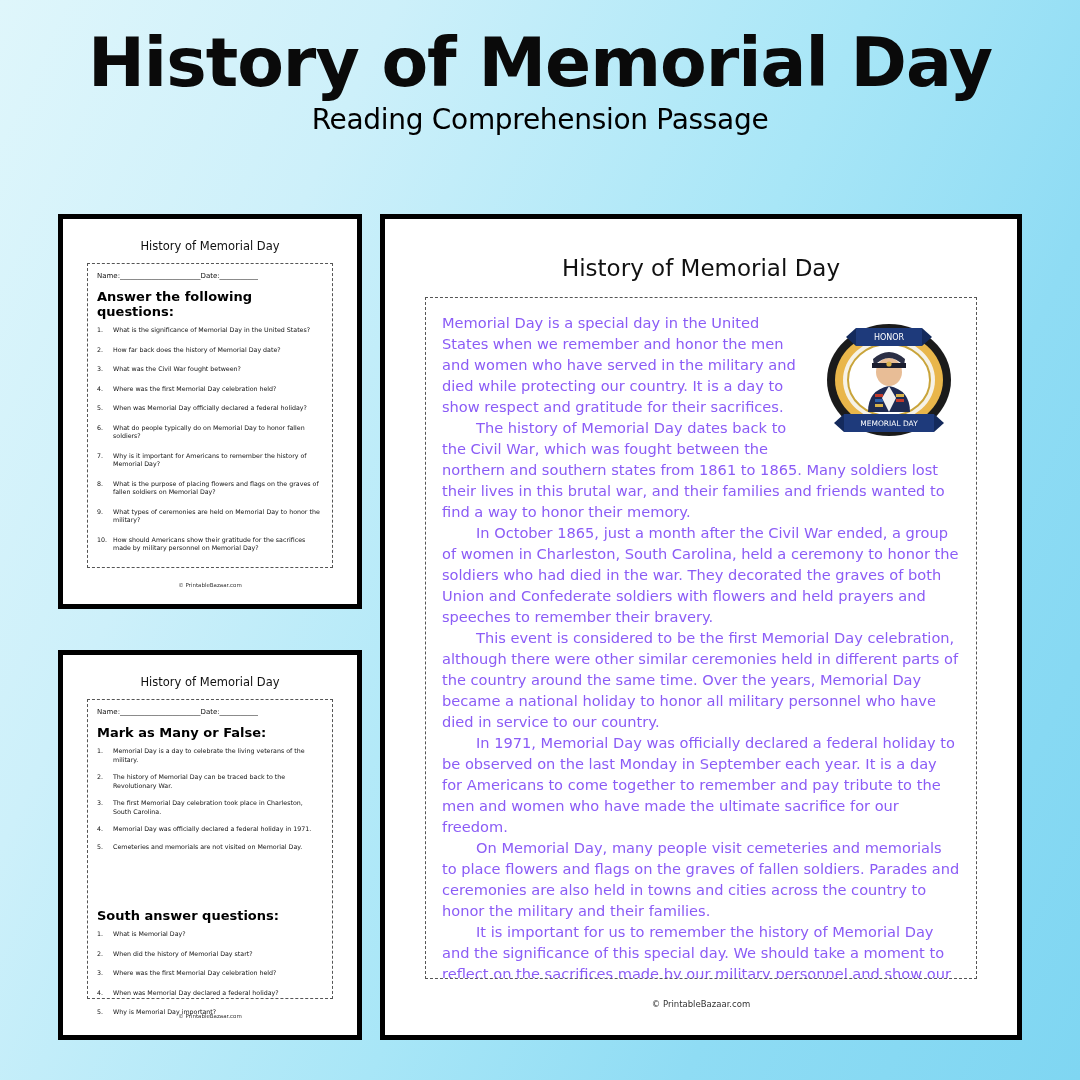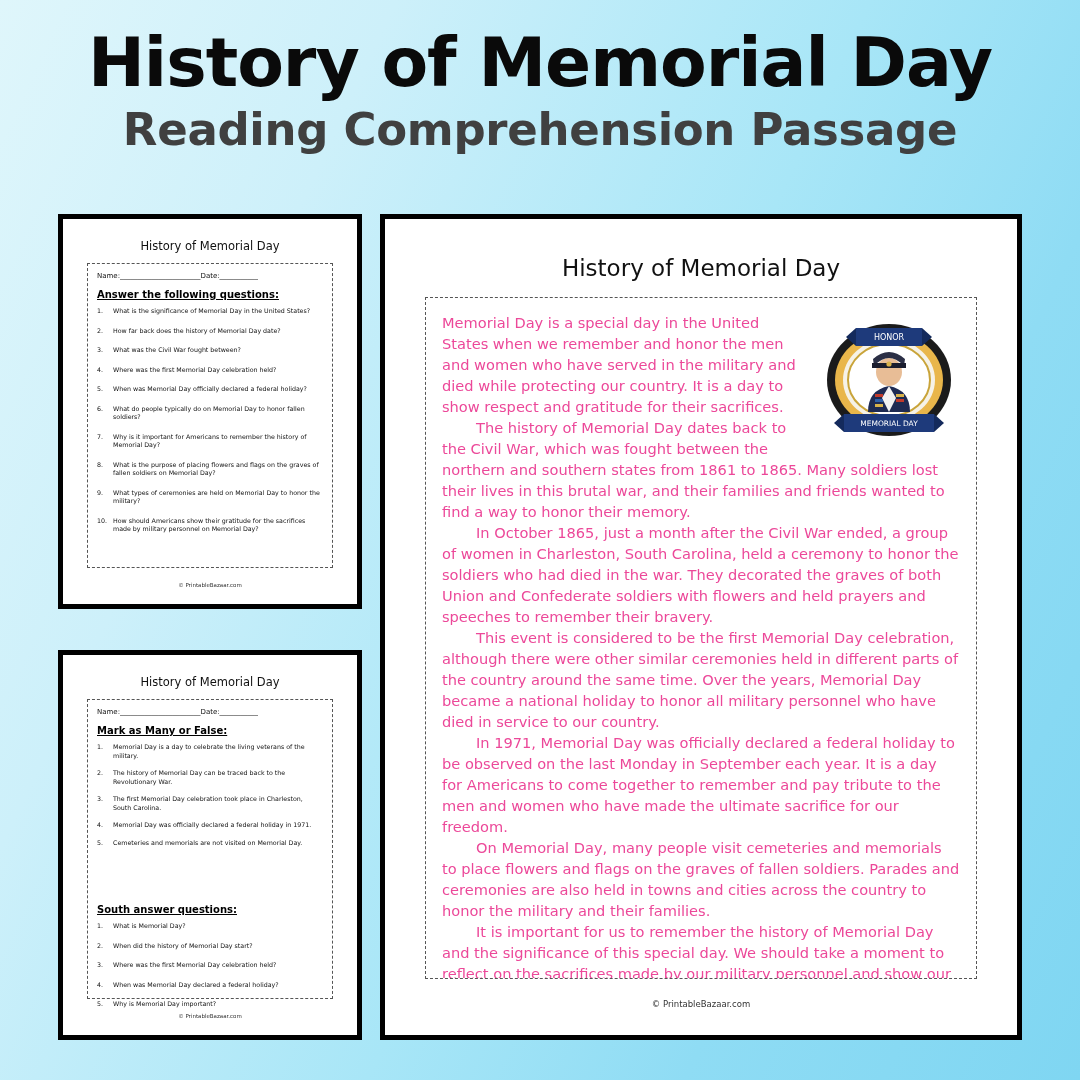--- a/index.html
+++ b/index.html
@@ -21,24 +21,24 @@
     padding-top: 26px;
   }
   .title {
     font-size: 68px;
     font-weight: 700;
     color: #0a0a0a;
     letter-spacing: -1px;
     line-height: 1.08;
   }
   .subtitle {
-    font-size: 45px;
-    color: #404040;
+    font-size: 28px;
+    color: #000000;
     margin-top: 4px;
-    font-weight: 700;
+    font-weight: 400;
     letter-spacing: -0.3px;
   }
 
   
   .sheet {
     position: absolute;
     background: #ffffff;
     border: 5px solid #000;
     box-sizing: border-box;
   }
@@ -72,25 +72,24 @@
   }
   .name-row {
     display: flex;
     justify-content: flex-start;
     font-size: 7px;
     color: #111;
     margin-bottom: 9px;
   }
   .name-row span { white-space: nowrap; }
   .section-head {
-    font-size: 10px;
+    font-size: 13px;
     font-weight: 700;
     color: #000;
     margin-bottom: 7px;
-    text-decoration: underline;
   }
   ol.qlist {
     margin: 0;
     padding: 0;
     list-style: none;
   }
   ol.qlist li {
     font-size: 6.3px;
     line-height: 1.35;
     color: #111;
@@ -127,21 +126,21 @@
     bottom: 48px;
     border: 1px dashed #555;
     box-sizing: border-box;
     padding: 14px 16px 10px 16px;
     overflow: hidden;
   }
   .passage-box p {
     margin: 0;
     font-size: 14.6px;
     line-height: 1.44;
-    color: #ec4899;
+    color: #8b5cf6;
     text-indent: 34px;
   }
   .passage-box p.first { text-indent: 0; }
   .badge {
     float: right;
     width: 142px;
     height: 128px;
     margin: 2px 0 6px 12px;
     position: relative;
   }

